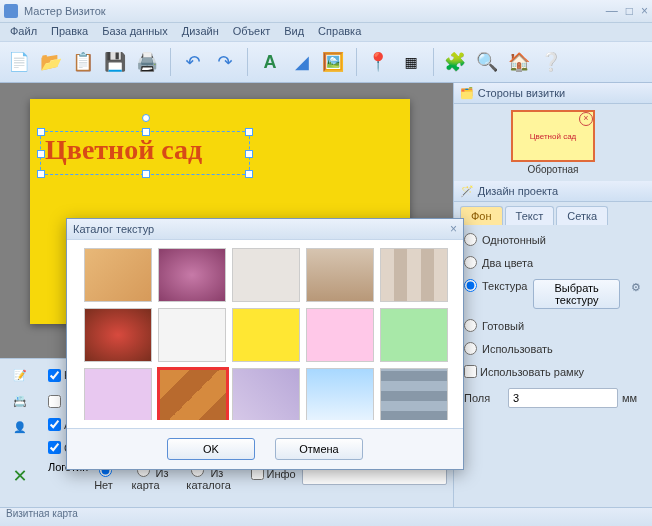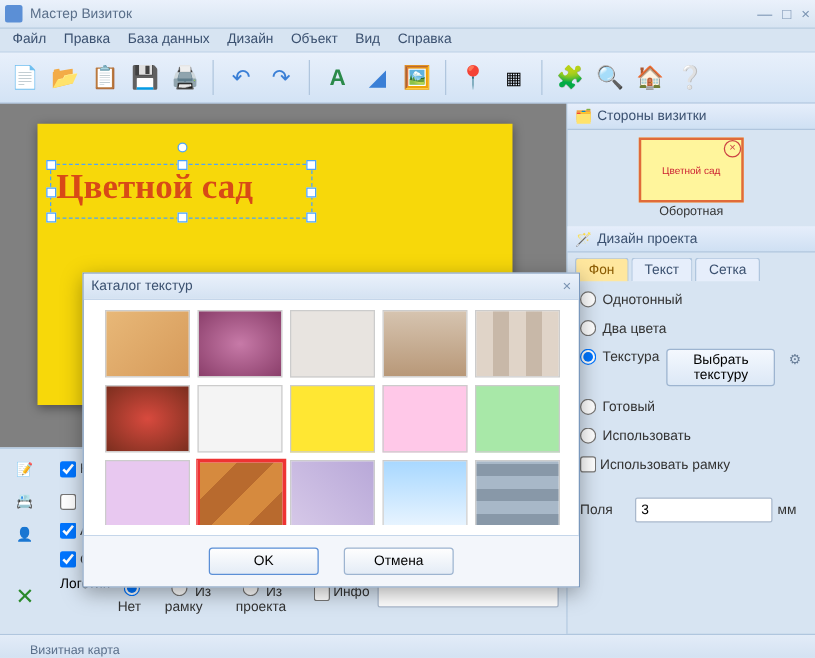--- a/index.html
+++ b/index.html
@@ -47,21 +47,21 @@
 .tabs{display:flex;gap:2px;padding:4px 6px 0 6px}
 .tab{padding:3px 10px;border:1px solid #b0c6de;border-bottom:none;background:#e6eefb;border-radius:3px 3px 0 0;font-size:11px;color:#3b5170}
 .tab.active{background:#ffe79e;color:#8a5a00}
 .opts{padding:8px 10px;display:flex;flex-direction:column;gap:10px;font-size:11px;color:#333}
 .radio{display:flex;align-items:center;gap:5px}
 .radio input{margin:0}
 .btn-sm{padding:2px 8px;border:1px solid #9db4d0;background:linear-gradient(#f4f8fe,#dce8f6);border-radius:3px;font-size:11px}
 .gear{width:16px;height:16px;display:inline-flex;align-items:center;justify-content:center;color:#6a7f99;margin-left:4px}
 .spin{display:flex;align-items:center;gap:4px}
 .spin input{width:100px;height:18px;border:1px solid #a9b8cc;border-radius:2px;padding:0 4px;font-size:11px}
-.statusbar{height:18px;background:linear-gradient(#e3ecf8,#d4e2f2);border-top:1px solid #b0c6de;padding:0 24px;display:flex;align-items:flex-end;font-size:10px;color:#5a6f8a}
+.statusbar{height:18px;background:linear-gradient(#e3ecf8,#d4e2f2);border-top:1px solid #b0c6de;padding:0 6px;display:flex;align-items:flex-start;font-size:10px;color:#5a6f8a}
 
 .dialog{position:absolute;left:66px;top:218px;width:396px;background:#fff;border:1px solid #7a98bc;box-shadow:0 4px 16px rgba(0,0,0,.35);z-index:100}
 .dlg-title{height:20px;background:linear-gradient(#eaf1fb,#d4e2f2);display:flex;align-items:center;padding:0 6px;font-size:11px;color:#3b5170}
 .dlg-title .x{margin-left:auto;color:#7a93b2;font-size:12px}
 .dlg-body{padding:8px;border-top:1px solid #c5d6ea;border-bottom:1px solid #c5d6ea}
 .tex-grid{display:grid;grid-template-columns:repeat(5,66px);grid-auto-rows:52px;gap:8px;justify-content:center;max-height:180px;overflow:hidden}
 .tex{width:66px;height:52px;border:1px solid #ccc}
 .tex.sel{border:2px solid #e33;outline:1px solid #e33}
 .dlg-foot{height:40px;display:flex;align-items:center;justify-content:center;gap:20px;background:#f3f6fb}
 .dlg-btn{width:88px;height:22px;border:1px solid #9db4d0;background:linear-gradient(#fefefe,#e4ecf6);border-radius:3px;font-size:11px}
@@ -212,22 +212,22 @@
                 <span>E-mail</span>
               </label>
               <div class="fld"></div>
             </div>
 
           <div class="bp-ico" style="color:#2a8a2a;font-size:18px">✕</div>
           <div class="row">
             <span style="width:44px">Логотип</span>
             <div class="radgrp">
               <label><input type="radio" name="lg" checked="" style=""> <span>Нет</span></label>
-              <label><input type="radio" name="lg" style=""> <span>Из рамку</span></label>
-              <label><input type="radio" name="lg" style=""> <span>Из проекта</span></label>
+              <label><input type="radio" name="lg" style=""> <span>Из карта</span></label>
+              <label><input type="radio" name="lg" style=""> <span>Из каталога</span></label>
             </div>
           </div>
           <div class="row">
               <label class="chk">
                 <input type="checkbox" style="">
                 <span>Инфо</span>
               </label>
               <div class="fld"></div>
             </div>
         </div>
@@ -280,21 +280,21 @@
             <span>Готовый</span>
           </label>
         <label class="radio">
             <input type="radio" name="bg" style="">
             <span>Использовать</span>
           </label>
         <label class="chk" style="margin-top:0">
             <input type="checkbox" style="">
             <span>Использовать рамку</span>
           </label>
-        <div class="spin" style="margin-top:10px">
+        <div class="spin" style="">
           <span style="width:40px">Поля</span>
           <input value="3" style="">
           <span>мм</span>
         </div>
       </div>
     </div>
   </div>
 
   <div class="statusbar">
     <span>Визитная карта</span>

